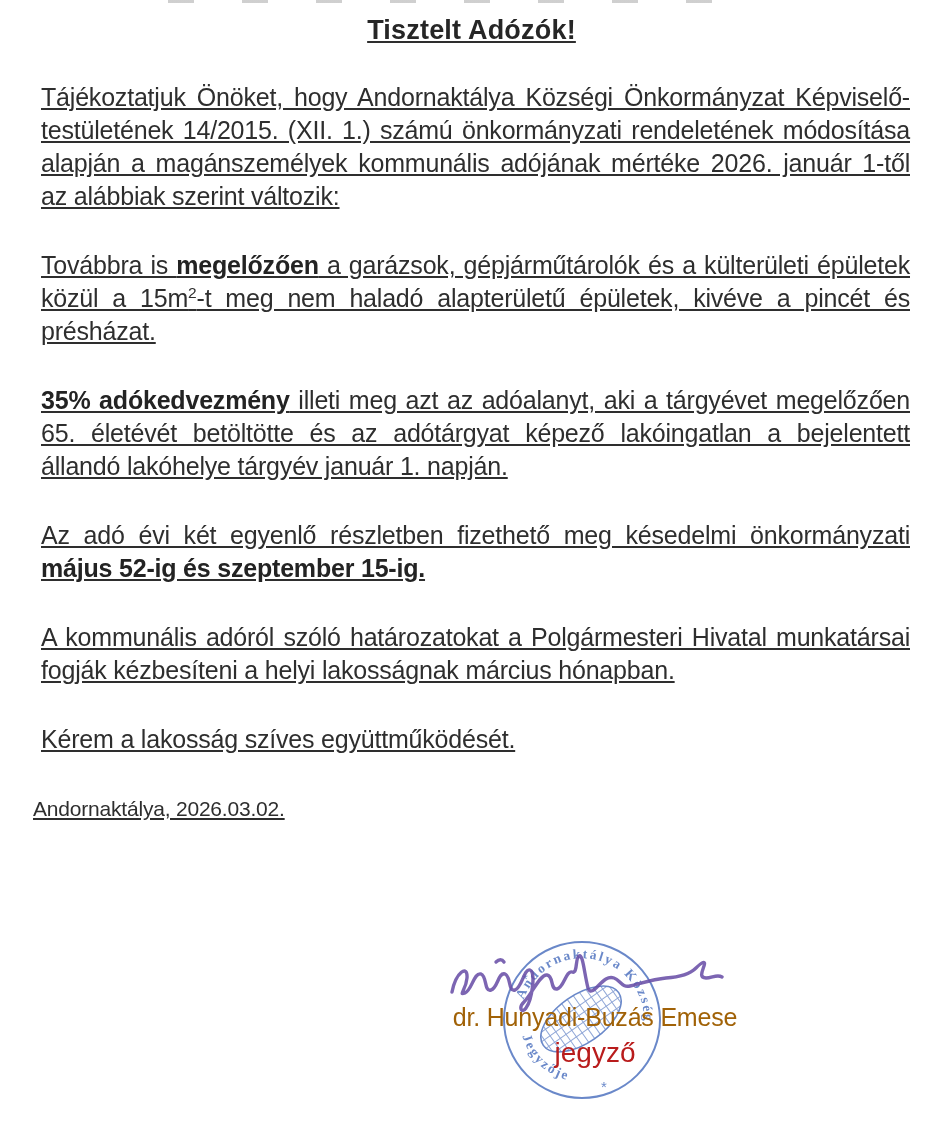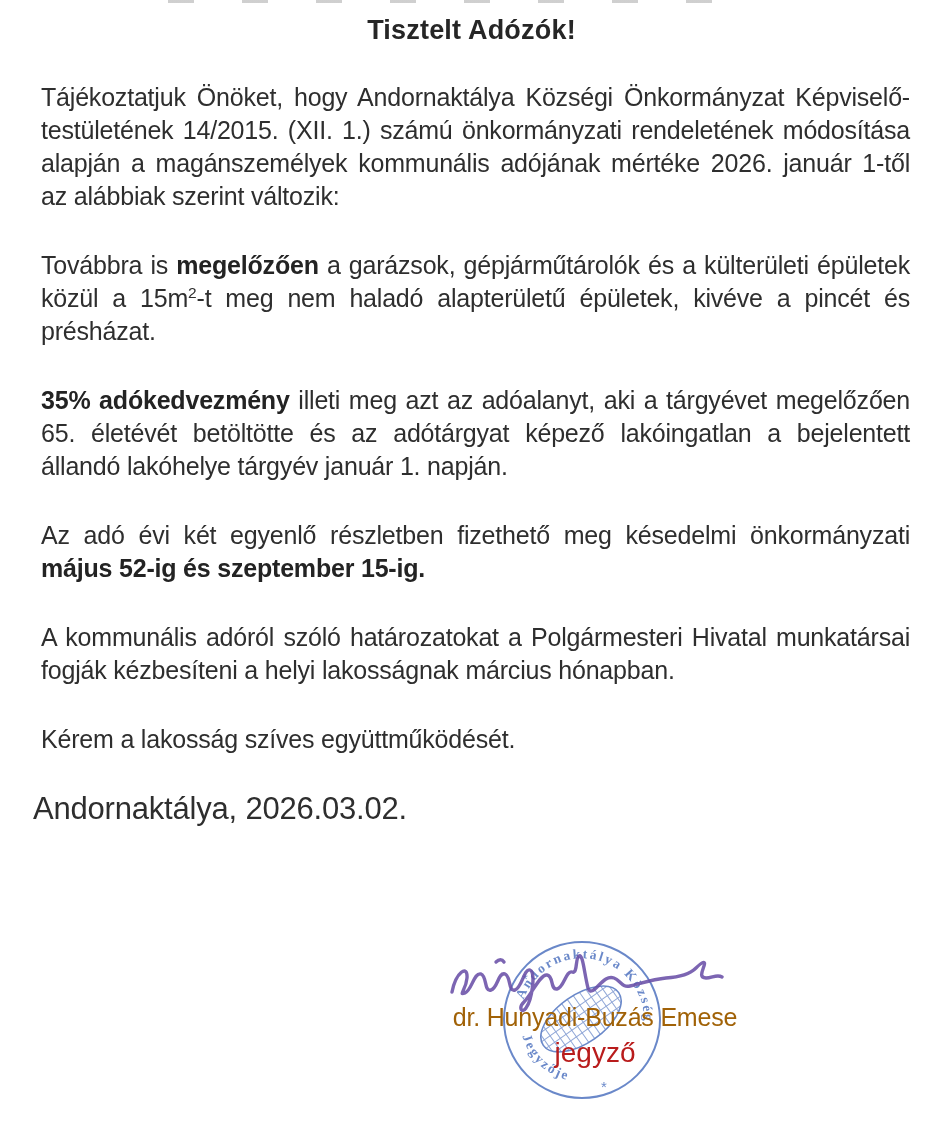--- a/index.html
+++ b/index.html
@@ -1,37 +1,37 @@
 <!DOCTYPE html>
 <html><head>
 <meta charset="utf-8">
 <style>
   html,body{margin:0;padding:0;}
   body{
     width:944px;height:1124px;background:#ffffff;overflow:hidden;position:relative;
     font-family:"Liberation Sans","DejaVu Sans",sans-serif;color:#2e2e2e;
   }
-  .page{position:relative;width:944px;height:1124px;}
+  .page{position:relative;width:944px;height:1124px;text-decoration:underline;}
   .scan-artifact{
     position:absolute;top:0;left:168px;width:566px;height:3px;opacity:.28;
     background:repeating-linear-gradient(90deg,#555 0 26px,transparent 26px 74px);
   }
   .content{padding:14px 34px 0 33px;}
   h1.title{
     margin:0 0 34px 0;text-align:center;font-size:27px;font-weight:bold;
     line-height:33px;color:#262626;letter-spacing:.2px;
   }
   .para{
     margin:0 0 36px 8px;font-size:25px;line-height:33px;text-align:justify;
     letter-spacing:-0.2px;color:#2e2e2e;
   }
   .para .bold{font-weight:bold;color:#232323;}
   .para sup{font-size:0.62em;vertical-align:super;line-height:0;}
   .date-line{
-    margin:22px 0 0 0;font-size:31px;line-height:33px;letter-spacing:-0.2px;color:#2e2e2e;
+    margin:22px 0 0 0;font-size:21px;line-height:33px;letter-spacing:-0.2px;color:#2e2e2e;
   }
   .stamp-svg{position:absolute;left:494px;top:932px;width:176px;height:176px;opacity:.82;}
   .sig-block{
     position:absolute;left:430px;top:1002px;width:330px;text-align:center;z-index:3;
   }
   .sig-name{font-size:25px;line-height:31px;color:#a16207;letter-spacing:-0.2px;}
   .sig-title{font-size:28px;line-height:31px;color:#b91c1c;margin-top:4px;}
   .signature-svg{position:absolute;left:438px;top:948px;width:292px;height:72px;z-index:4;}
   .stamp-ring-text{
     font-family:"Liberation Serif","DejaVu Serif",serif;font-weight:bold;

